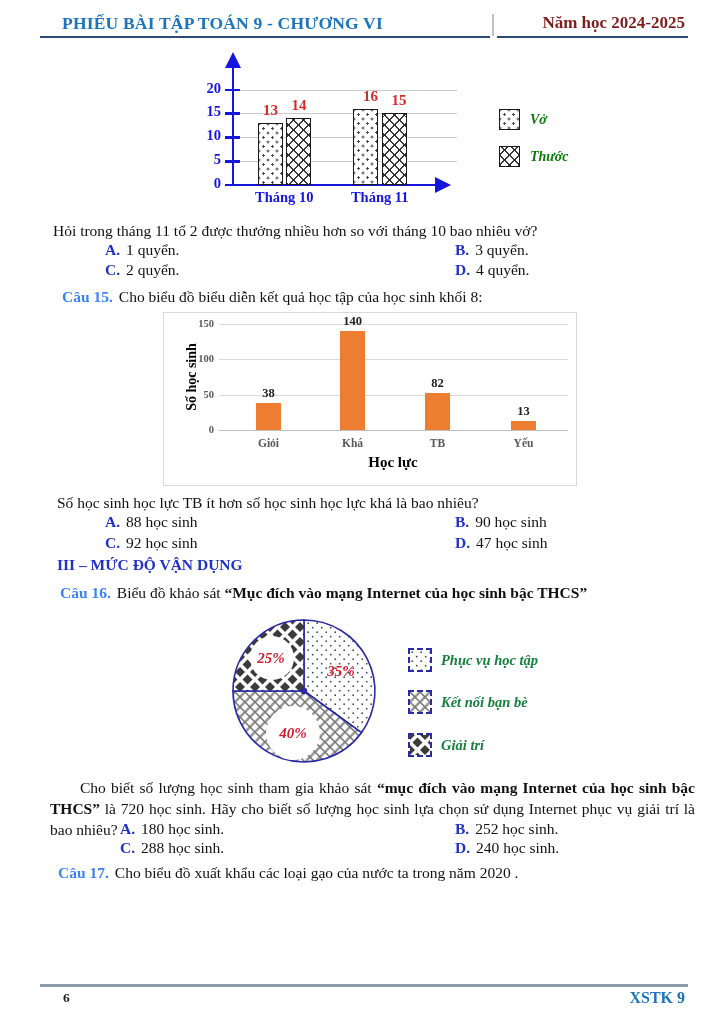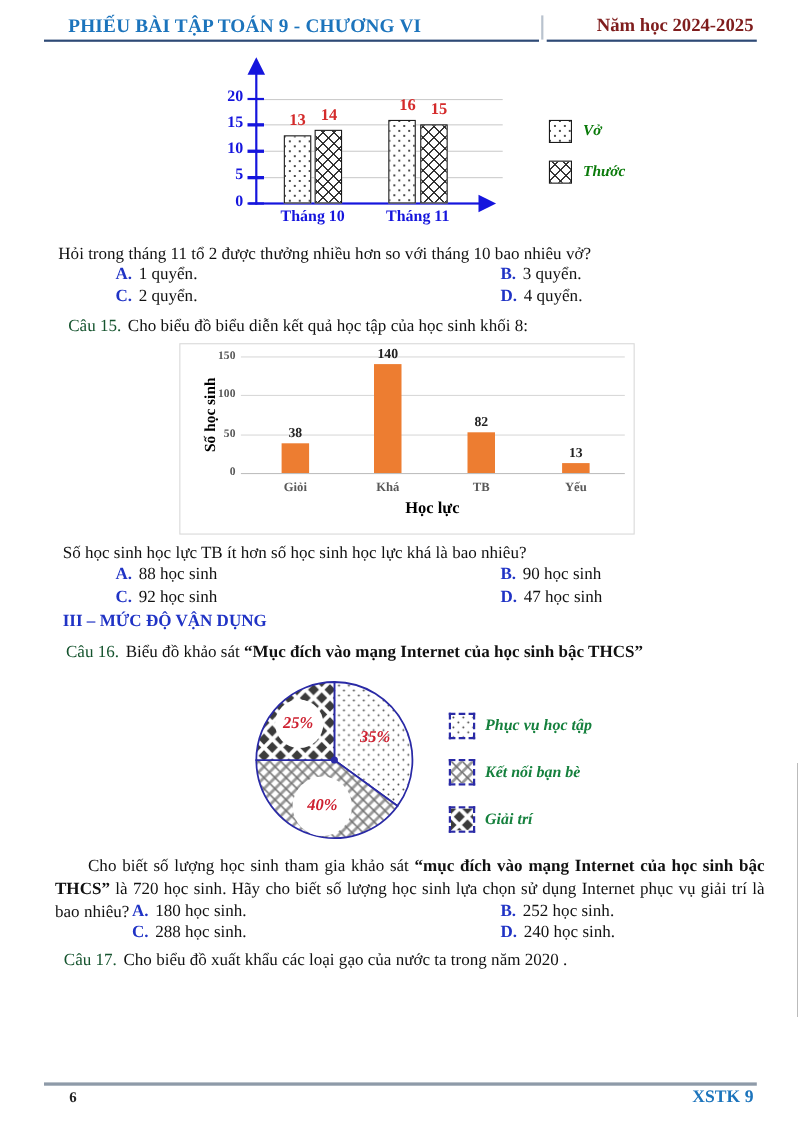--- a/index.html
+++ b/index.html
@@ -9,21 +9,21 @@
   
   .hdr-left{font:bold 17.5px "Liberation Serif",serif;color:#1C74BC;letter-spacing:.2px;}
   .hdr-right{font:bold 17px "Liberation Serif",serif;color:#7f1d1d;text-align:right;}
   .hdr-rule{height:0;border-top:2.5px solid #2E4A76;}
   .hdr-divider{width:1.5px;background:#B9C2CE;}
   .ftr-rule{height:0;border-top:3px solid #8E9AA8;}
   .ftr-page{font:bold 13.5px "Liberation Serif",serif;color:#222;}
   .ftr-label{font:bold 16px "Liberation Serif",serif;color:#1C74BC;text-align:right;}
   
   .line{position:absolute;font:15.5px "Liberation Serif",serif;color:#111;white-space:nowrap;}
-  .cau{color:#14532d;font-weight:normal;margin-right:6px;}
+  .cau{color:#3b82f6;font-weight:bold;margin-right:6px;}
   .sec{position:absolute;font:bold 15.5px "Liberation Serif",serif;color:#2033C5;white-space:nowrap;}
   .opt{position:absolute;font:15.5px "Liberation Serif",serif;color:#111;white-space:nowrap;}
   .opt b{color:#2033C5;margin-right:6px;}
   .para{position:absolute;font:15.5px "Liberation Serif",serif;color:#111;text-align:justify;
         line-height:20.8px;text-indent:30px;}
   
   #chart1{position:absolute;left:185px;top:55px;width:390px;height:160px;}
   #chart1-title{position:absolute;left:60px;top:0;width:210px;text-align:center;
         font:bold 15px "Liberation Serif",serif;color:#000;}
   .c1leg{position:absolute;left:285px;display:flex;align-items:center;gap:10px;padding-left:29px;}

